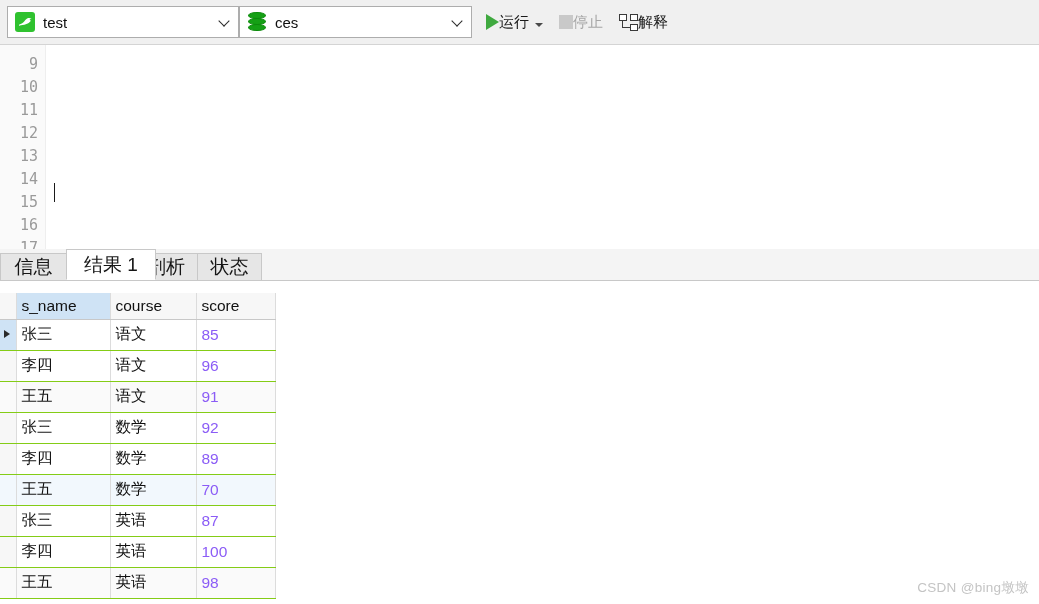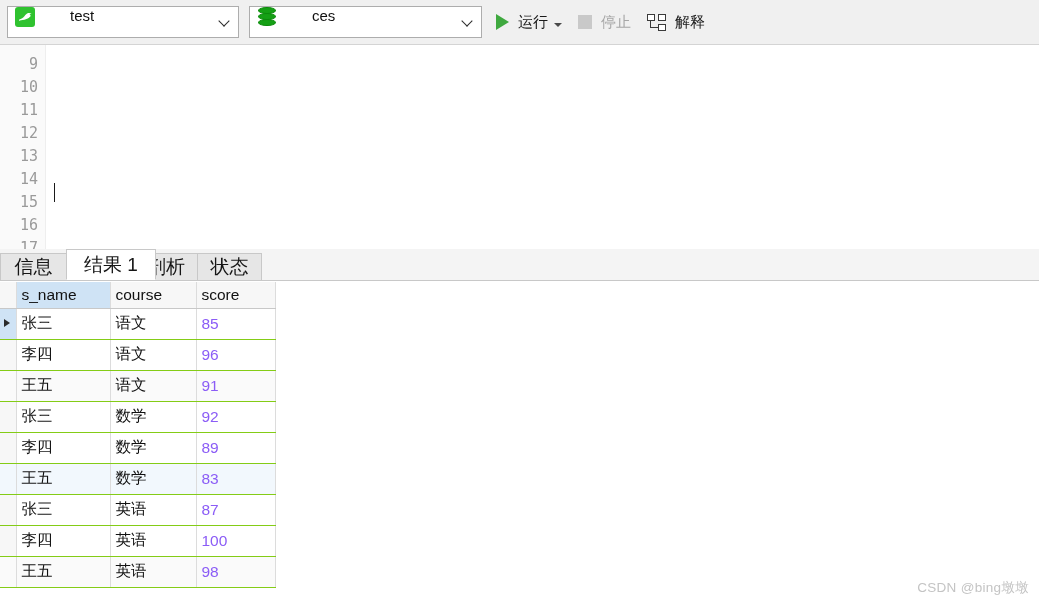--- a/index.html
+++ b/index.html
@@ -14,26 +14,25 @@
   
   .toolbar {
     position: absolute; left: 0; top: 0; width: 1039px; height: 45px;
     background: #f0f0f0;
     border-bottom: 1px solid #d4d4d4;
     display: flex; align-items: center;
   }
   .combo {
     height: 32px; background: #ffffff;
     border: 1px solid #adadad;
-    display: flex; align-items: flex-start;
+    display: flex; align-items: center;
     position: relative;
-    gap: 27px;
   }
   .combo-conn { margin-left: 7px; width: 232px; }
-  .combo-db  { margin-left: 10px; width: 233px; }
+  .combo-db  { margin-left: 0; width: 233px; }
   .combo-label {
     font-size: 15px; color: #101010;
     margin-left: 8px;
     white-space: nowrap; overflow: hidden;
     font-family: "Liberation Sans", sans-serif;
   }
   .chevron {
     position: absolute; right: 9px; top: 50%;
     width: 9px; height: 9px; margin-top: -5px;
   }
@@ -68,21 +67,21 @@
   .db-icon span:nth-child(2) { top: 6px; }
   .db-icon span:nth-child(3) { top: 12px; }
 
   .tb-btn {
     display: flex; align-items: center; height: 32px;
     padding: 0 2px; cursor: default;
     font-size: 15px; color: #1a1a1a;
     white-space: nowrap;
   }
   .tb-btn.disabled { color: #a6a6a6; }
-  .tb-btn .lbl { margin-left: 9px; font-family: Liberation Serif, serif; }
+  .tb-btn .lbl { margin-left: 0; font-family: Liberation Serif, serif; }
   .run-tri {
     width: 0; height: 0; margin-left: 12px;
     border-left: 13px solid #3fa93f;
     border-top: 8px solid transparent;
     border-bottom: 8px solid transparent;
   }
   .run-caret {
     width: 0; height: 0; margin-left: 6px; margin-top: 5px;
     border-top: 4px solid #4a4a4a;
     border-left: 4px solid transparent;
@@ -151,21 +150,21 @@
     border-bottom: 1px solid #ffffff;
     z-index: 3;
   }
 
   
   .grid {
     position: absolute; left: 0; top: 281px; width: 1039px; height: 323px;
     background: #ffffff;
   }
   .gridtable {
-    position: absolute; left: 0; top: 1px;
+    position: absolute; left: 0; top: 12px;
     width: 275px;
     border-collapse: collapse;
     table-layout: fixed;
   }
   .gridtable col.c-gut  { width: 16px; }
   .gridtable col.c-name { width: 94px; }
   .gridtable col.c-crs  { width: 86px; }
   .gridtable col.c-scr  { width: 79px; }
 
   .gridtable th, .gridtable td {
@@ -358,21 +357,21 @@
         <tr>
           <td class="gut"></td>
           <td>李四</td>
           <td>数学</td>
           <td class="num">89</td>
         </tr>
         <tr class="hov">
           <td class="gut"></td>
           <td>王五</td>
           <td>数学</td>
-          <td class="num">83</td>
+          <td class="num">70</td>
         </tr>
         <tr>
           <td class="gut"></td>
           <td>张三</td>
           <td>英语</td>
           <td class="num">87</td>
         </tr>
         <tr>
           <td class="gut"></td>
           <td>李四</td>

